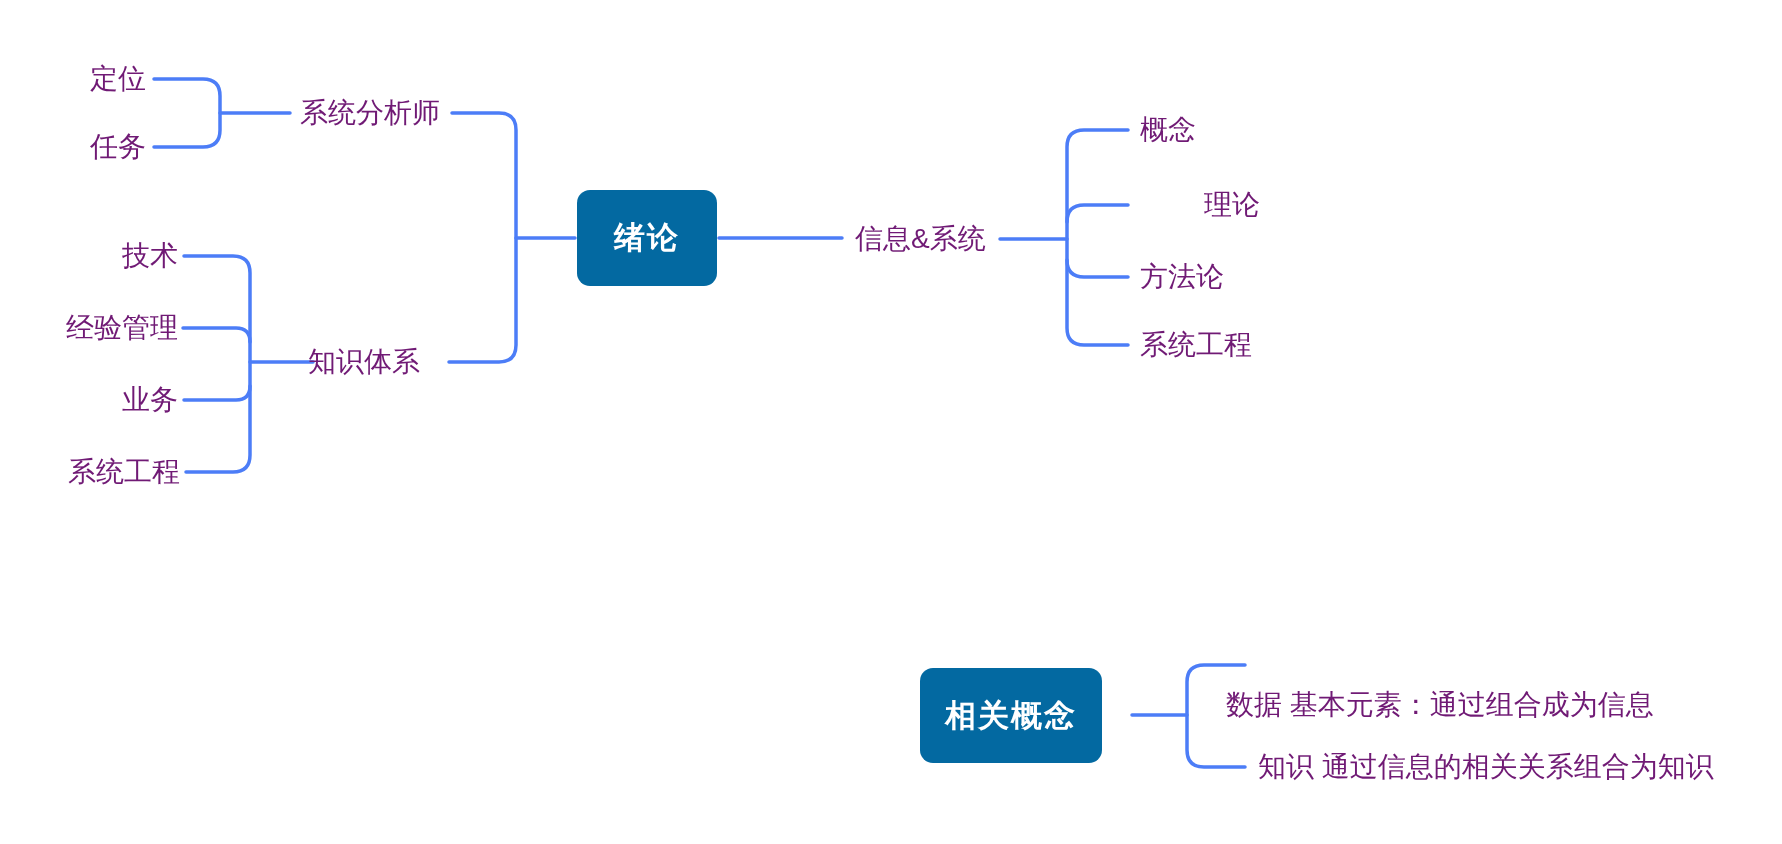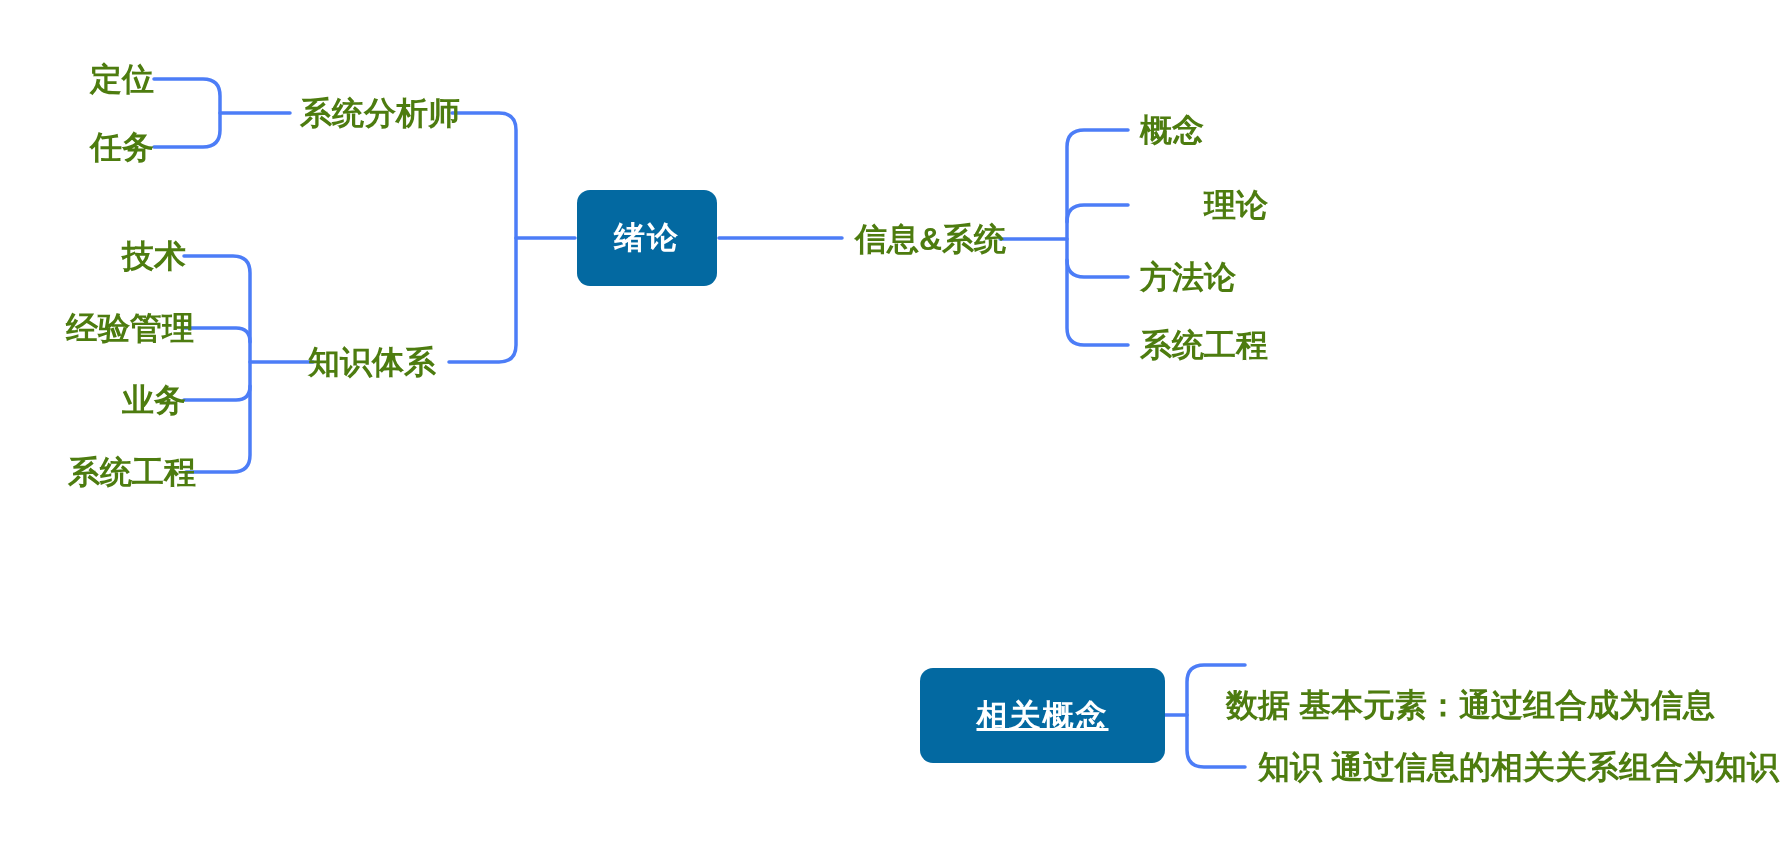--- a/index.html
+++ b/index.html
@@ -25,25 +25,24 @@
   .wires path {
     fill: none;
     stroke: #4C7DF7;
     stroke-width: 3.5;
     stroke-linecap: round;
   }
   .label {
     position: absolute;
     transform: translateY(-50%);
     white-space: nowrap;
-    font-size: 32px;
+    font-size: 28px;
     line-height: 1;
-    color: #4d7c0f;
+    color: #701a75;
     cursor: default;
-    font-weight: bold;
   }
   .root-node {
     position: absolute;
     background: #0369a1;
     border-radius: 13px;
     display: flex;
     align-items: center;
     justify-content: center;
     color: #FFFFFF;
     font-weight: bold;
@@ -79,21 +78,21 @@
     <path d="M 1128 277 H 1084 Q 1067 277 1067 260" stroke="#4C7DF7"></path>
 
     <path d="M 1132 715 H 1187" stroke="#4C7DF7"></path>
     <path d="M 1245 665 H 1204 Q 1187 665 1187 682 V 750 Q 1187 767 1204 767 H 1245" stroke="#4C7DF7"></path>
   </svg>
 
   <div class="root-node" style="left:577px; top:190px; width:140px; height:96px;">
     <span>绪论</span>
   </div>
 
-  <div class="root-node" style="left:920px; top:668px; width:245px; height:95px;text-decoration:underline;">
+  <div class="root-node" style="left:920px; top:668px; width:182px; height:95px;">
     <span>相关概念</span>
   </div>
 
   <div class="label" style="left:90px; top:79px;">定位</div>
   <div class="label" style="left:90px; top:147px;">任务</div>
   <div class="label" style="left:300px; top:113px;">系统分析师</div>
 
   <div class="label" style="left:122px; top:256px;">技术</div>
   <div class="label" style="left:66px; top:328px;">经验管理</div>
   <div class="label" style="left:122px; top:400px;">业务</div>

